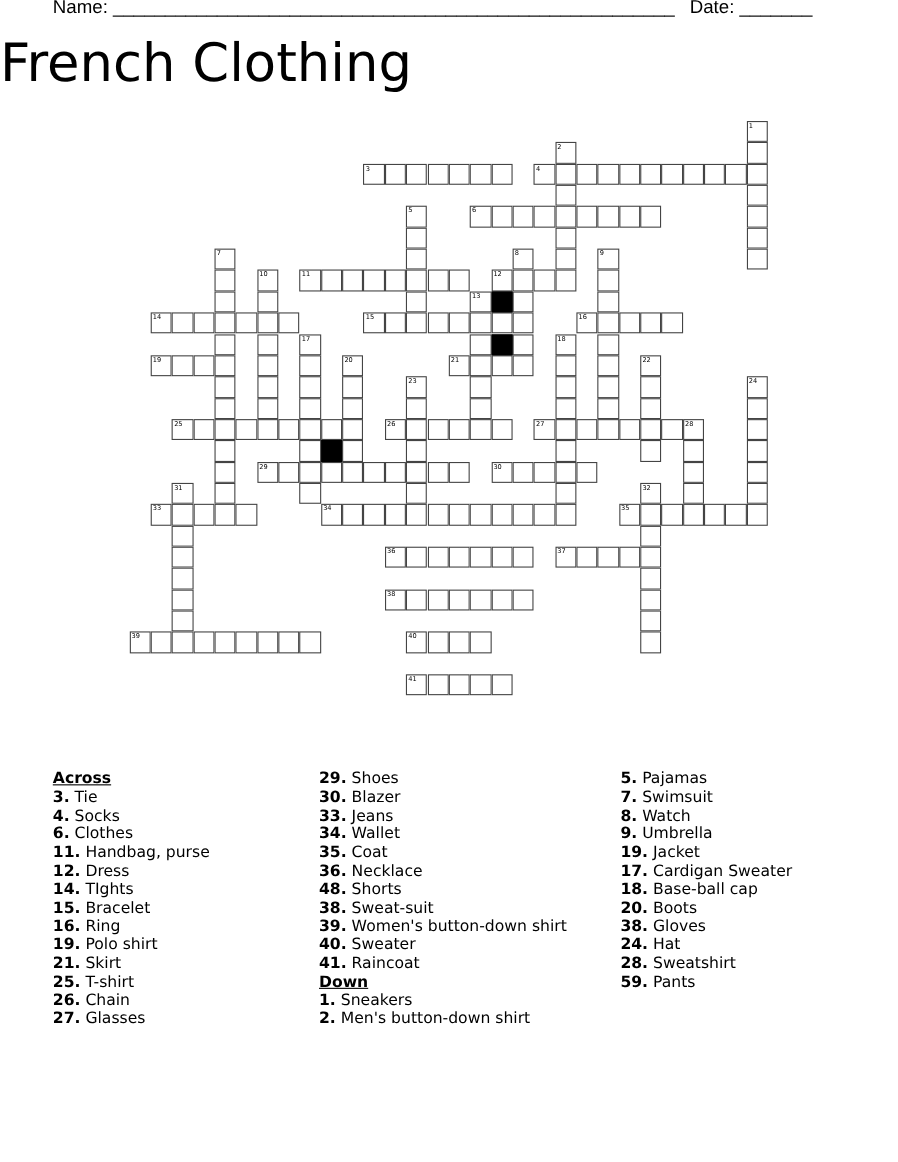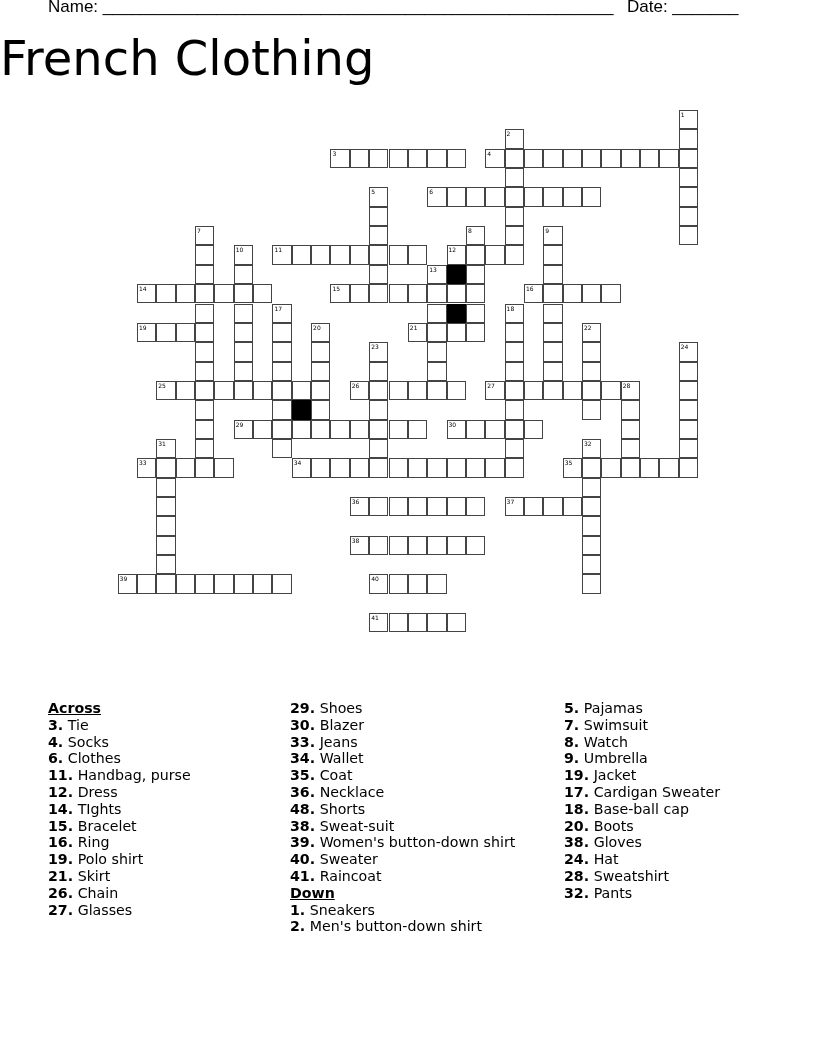--- a/index.html
+++ b/index.html
@@ -372,20 +372,21 @@
     <div><span class="cn">3.</span><span> Tie</span></div>
     <div><span class="cn">4.</span><span> Socks</span></div>
     <div><span class="cn">6.</span><span> Clothes</span></div>
     <div><span class="cn">11.</span><span> Handbag, purse</span></div>
     <div><span class="cn">12.</span><span> Dress</span></div>
     <div><span class="cn">14.</span><span> TIghts</span></div>
     <div><span class="cn">15.</span><span> Bracelet</span></div>
     <div><span class="cn">16.</span><span> Ring</span></div>
     <div><span class="cn">19.</span><span> Polo shirt</span></div>
     <div><span class="cn">21.</span><span> Skirt</span></div>
+    <div><span class="cn">25.</span><span> T-shirt</span></div>
     <div><span class="cn">26.</span><span> Chain</span></div>
     <div><span class="cn">27.</span><span> Glasses</span></div>
   </div>
 <div class="clues col2" id="col2">
     <div><span class="cn">29.</span><span> Shoes</span></div>
     <div><span class="cn">30.</span><span> Blazer</span></div>
     <div><span class="cn">33.</span><span> Jeans</span></div>
     <div><span class="cn">34.</span><span> Wallet</span></div>
     <div><span class="cn">35.</span><span> Coat</span></div>
     <div><span class="cn">36.</span><span> Necklace</span></div>
@@ -403,14 +404,14 @@
     <div><span class="cn">7.</span><span> Swimsuit</span></div>
     <div><span class="cn">8.</span><span> Watch</span></div>
     <div><span class="cn">9.</span><span> Umbrella</span></div>
     <div><span class="cn">19.</span><span> Jacket</span></div>
     <div><span class="cn">17.</span><span> Cardigan Sweater</span></div>
     <div><span class="cn">18.</span><span> Base-ball cap</span></div>
     <div><span class="cn">20.</span><span> Boots</span></div>
     <div><span class="cn">38.</span><span> Gloves</span></div>
     <div><span class="cn">24.</span><span> Hat</span></div>
     <div><span class="cn">28.</span><span> Sweatshirt</span></div>
-    <div><span class="cn">32.</span><span> Pants</span></div>
+    <div><span class="cn">59.</span><span> Pants</span></div>
   </div>
 
 </body></html>

